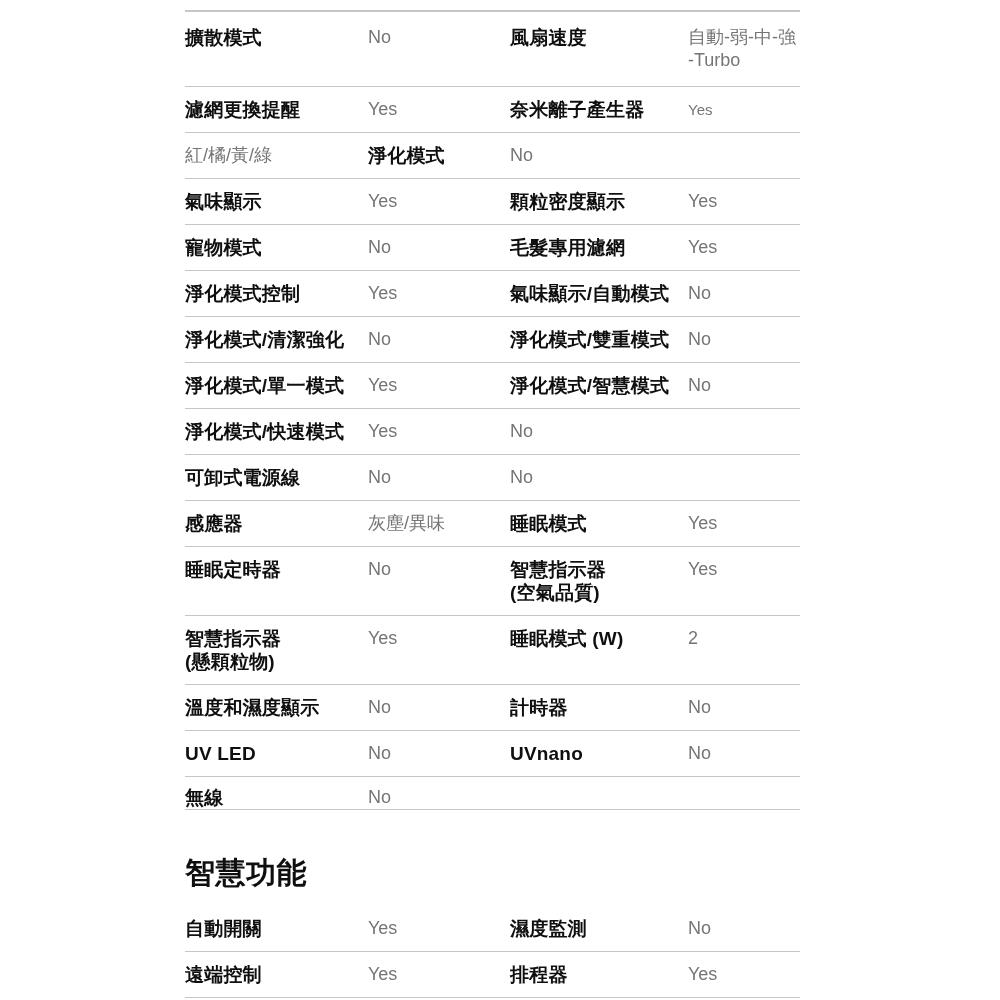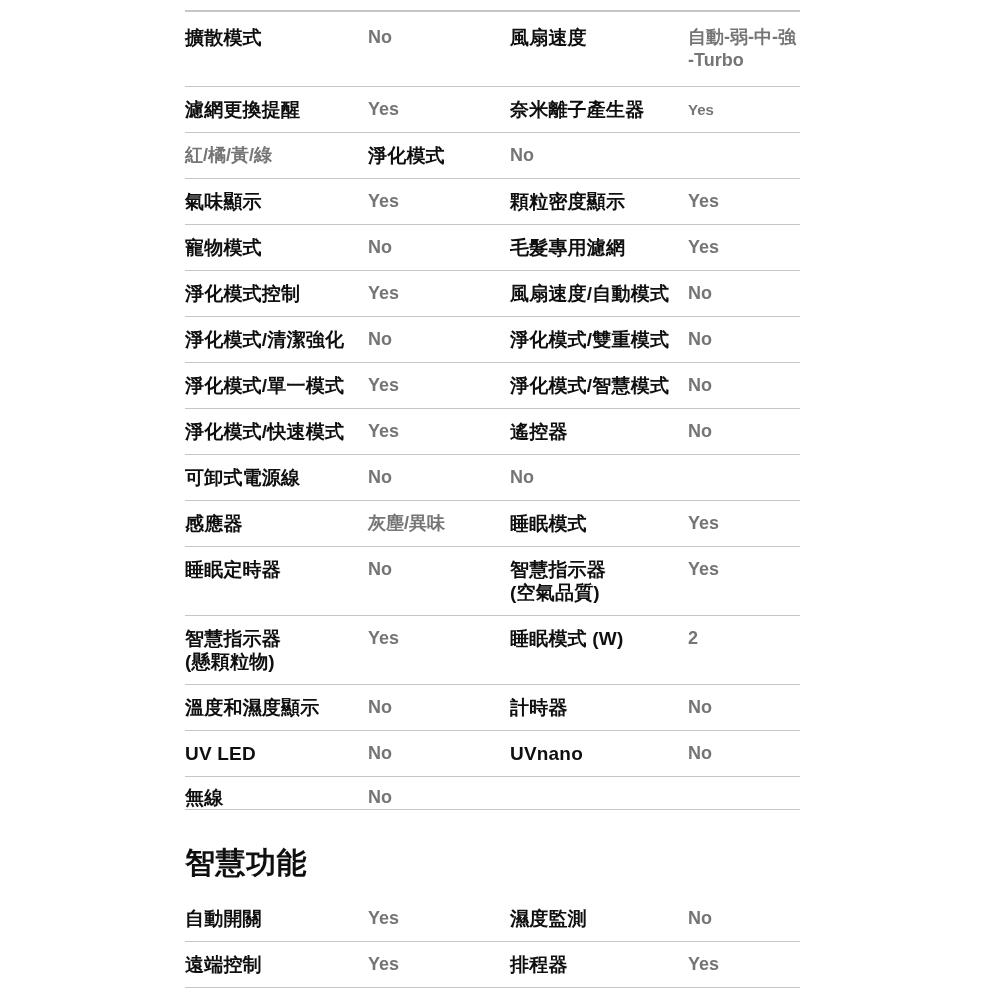--- a/index.html
+++ b/index.html
@@ -37,33 +37,33 @@
     font-size: 19px;
     line-height: 23px;
     font-weight: 700;
     color: #0f0f0f;
     white-space: pre-line;
     letter-spacing: 0.2px;
   }
   .cell-value {
     font-size: 18px;
     line-height: 23px;
-    font-weight: 700;
+    font-weight: 400;
     color: #757575;
     white-space: pre-line;
   }
   .cell-value.small {
     font-size: 15px;
   }
   .section-title {
     font-size: 30px;
     line-height: 38px;
     font-weight: 700;
     color: #0f0f0f;
-    margin: 34px 0 14px 0;
+    margin: 44px 0 14px 0;
     letter-spacing: 0.5px;
   }
 </style>
 </head>
 <body>
 
 <div class="spec">
   <div class="table table-top">
       <div class="row">
         <div class="cell-label">擴散模式</div>
@@ -91,39 +91,38 @@
       </div>
       <div class="row">
         <div class="cell-label">寵物模式</div>
         <div class="cell-value">No</div>
         <div class="cell-label">毛髮專用濾網</div>
         <div class="cell-value">Yes</div>
       </div>
       <div class="row">
         <div class="cell-label">淨化模式控制</div>
         <div class="cell-value">Yes</div>
-        <div class="cell-label">風扇速度/自動模式</div>
+        <div class="cell-label">氣味顯示/自動模式</div>
         <div class="cell-value">No</div>
       </div>
       <div class="row">
         <div class="cell-label">淨化模式/清潔強化</div>
         <div class="cell-value">No</div>
         <div class="cell-label">淨化模式/雙重模式</div>
         <div class="cell-value">No</div>
       </div>
       <div class="row">
         <div class="cell-label">淨化模式/單一模式</div>
         <div class="cell-value">Yes</div>
         <div class="cell-label">淨化模式/智慧模式</div>
         <div class="cell-value">No</div>
       </div>
       <div class="row">
         <div class="cell-label">淨化模式/快速模式</div>
         <div class="cell-value">Yes</div>
-        <div class="cell-label">遙控器</div>
         <div class="cell-value">No</div>
       </div>
       <div class="row">
         <div class="cell-label">可卸式電源線</div>
         <div class="cell-value">No</div>
         <div class="cell-value">No</div>
       </div>
       <div class="row">
         <div class="cell-label">感應器</div>
         <div class="cell-value">灰塵/異味</div>

